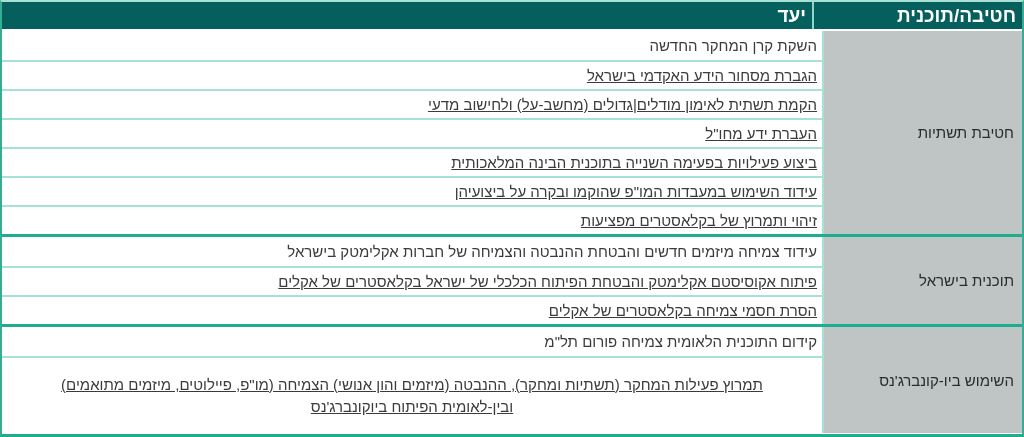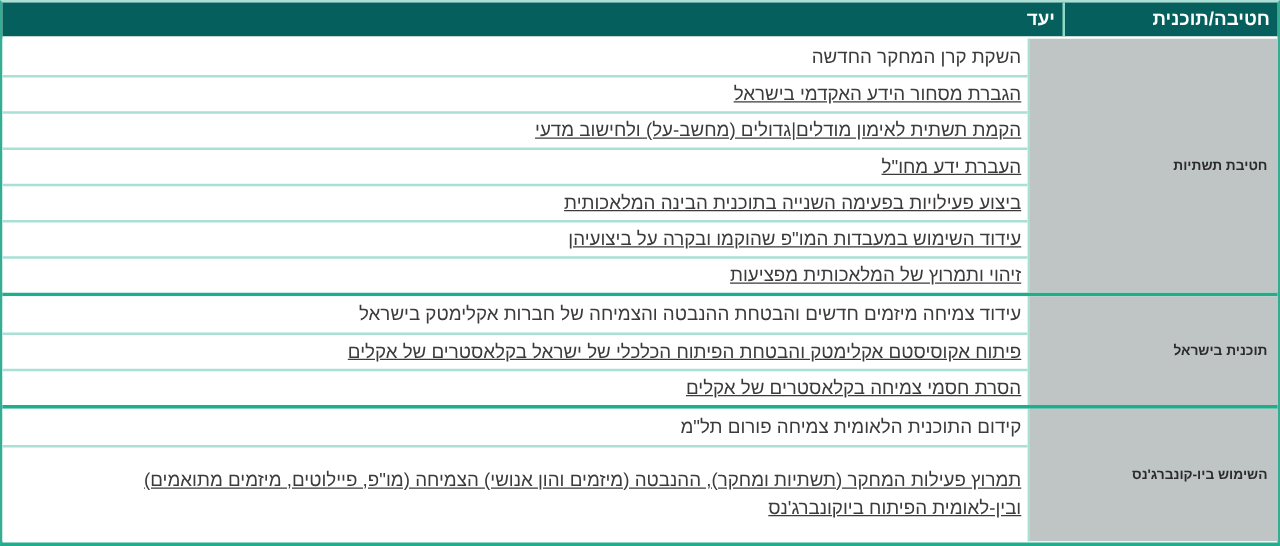--- a/index.html
+++ b/index.html
@@ -23,42 +23,42 @@
     flex-direction: row;
     height: 27px;
     background: #045f5d;
     margin-bottom: 2px;
   }
   .header-cell {
     display: flex;
     align-items: center;
     color: #ffffff;
     font-weight: bold;
-    font-size: 15px;
+    font-size: 19px;
     padding: 0 6px;
   }
   .header-cell.program-col {
-    width: 172px;
+    width: 210px;
     border-left: 2px solid #8fd8c6;
   }
   .header-cell.goal-col { flex: 1; }
   .section {
     display: flex;
     flex-direction: row;
   }
   .section + .section { border-top: 3px solid #1fae8d; }
   .program-cell {
     width: 200px;
     background: #bfc5c4;
     border-left: 2px solid #a8e0d6;
     display: flex;
     align-items: center;
     padding: 0 8px;
-    font-weight: bold;
-    font-size: 11px;
+    font-weight: normal;
+    font-size: 15px;
     color: #2b2b2b;
     text-align: center;
   }
   .goals { flex: 1; display: flex; flex-direction: column; }
   .goal-row {
     height: 29px;
     display: flex;
     align-items: center;
     padding: 0 5px;
     font-size: 15px;
@@ -66,42 +66,42 @@
     background: #ffffff;
   }
   .goal-row + .goal-row { border-top: 2px solid #a9e0d6; text-decoration: underline; }
   .goal-row.multiline {
     height: 77px;
     flex-direction: column;
     justify-content: center;
     align-items: flex-start;
     line-height: 22px;
   }
-  .goal-line { width: 100%; text-align: right; }
+  .goal-line { width: 100%; text-align: center; }
 </style>
 </head>
 <body>
 
 <div class="table">
 
   <div class="header-row">
     <div class="header-cell program-col">חטיבה/תוכנית</div>
     <div class="header-cell goal-col">יעד</div>
   </div>
 
   <div class="section">
     <div class="program-cell">חטיבת תשתיות</div>
     <div class="goals">
       <div class="goal-row">השקת קרן המחקר החדשה</div>
       <div class="goal-row">הגברת מסחור הידע האקדמי בישראל</div>
       <div class="goal-row">הקמת תשתית לאימון מודלים|גדולים (מחשב-על) ולחישוב מדעי</div>
       <div class="goal-row">העברת ידע מחו"ל</div>
       <div class="goal-row">ביצוע פעילויות בפעימה השנייה בתוכנית הבינה המלאכותית</div>
       <div class="goal-row">עידוד השימוש במעבדות המו"פ שהוקמו ובקרה על ביצועיהן</div>
-      <div class="goal-row">זיהוי ותמרוץ של המלאכותית מפציעות</div>
+      <div class="goal-row">זיהוי ותמרוץ של בקלאסטרים מפציעות</div>
     </div>
   </div>
 
   <div class="section">
     <div class="program-cell">תוכנית בישראל</div>
     <div class="goals">
       <div class="goal-row">עידוד צמיחה מיזמים חדשים והבטחת ההנבטה והצמיחה של חברות אקלימטק בישראל</div>
       <div class="goal-row">פיתוח אקוסיסטם אקלימטק והבטחת הפיתוח הכלכלי של ישראל בקלאסטרים של אקלים</div>
       <div class="goal-row">הסרת חסמי צמיחה בקלאסטרים של אקלים</div>
     </div>

